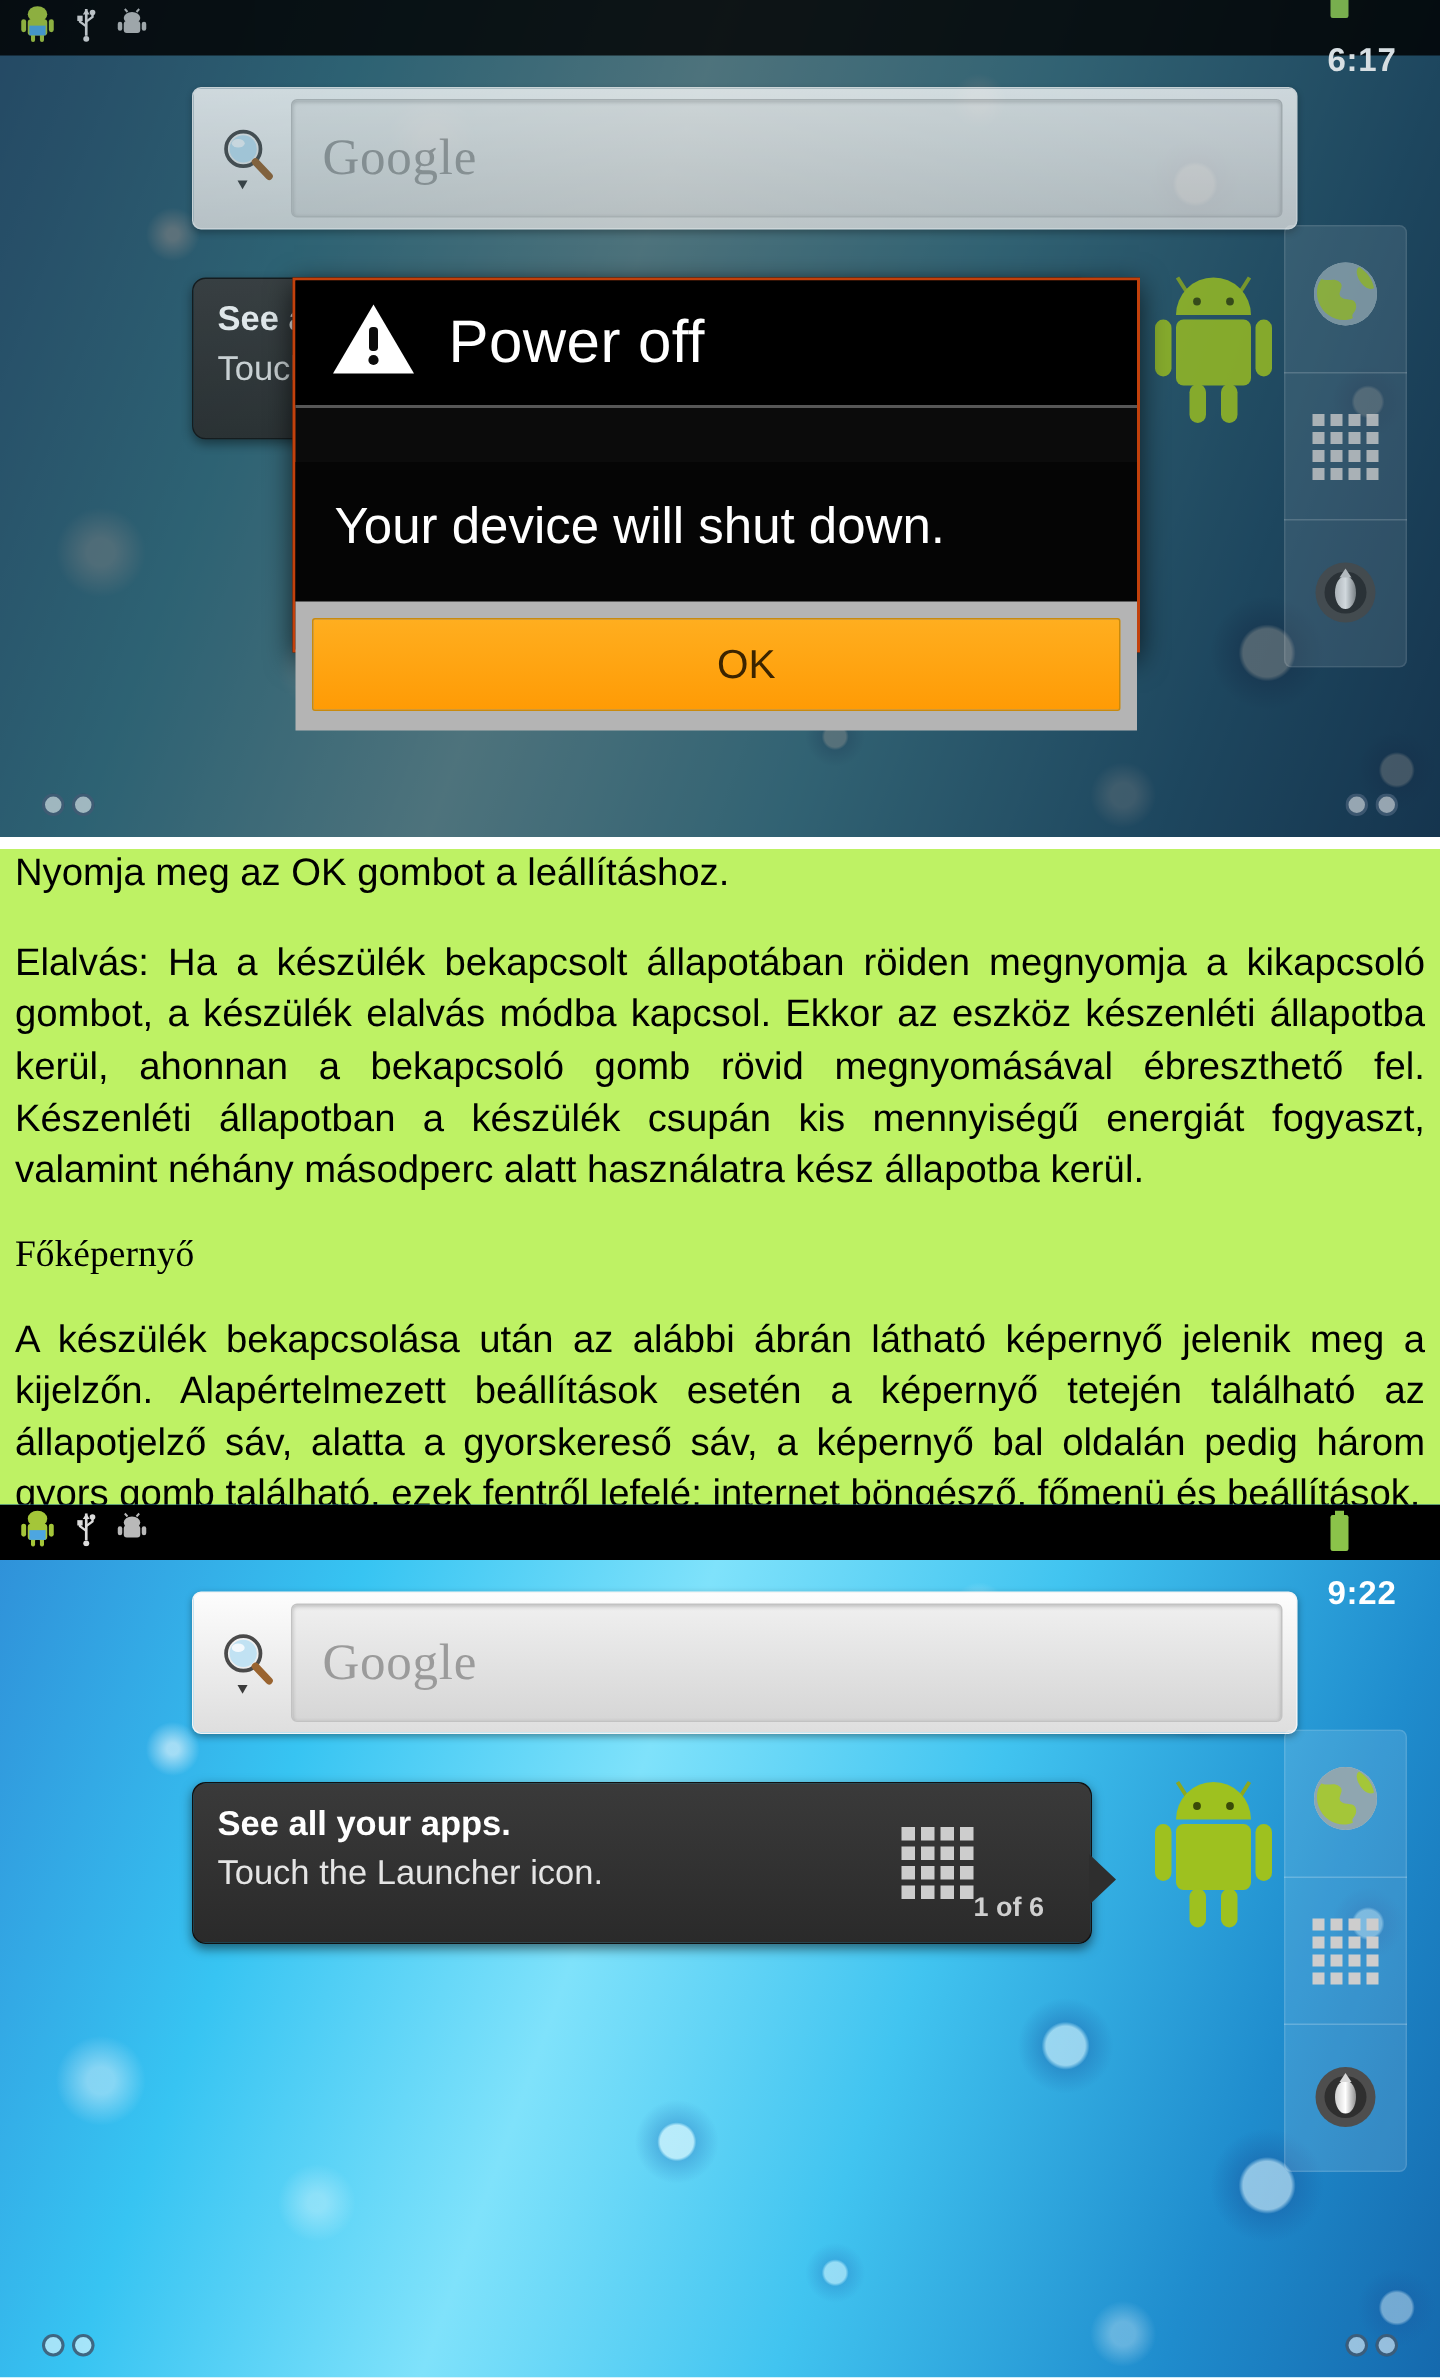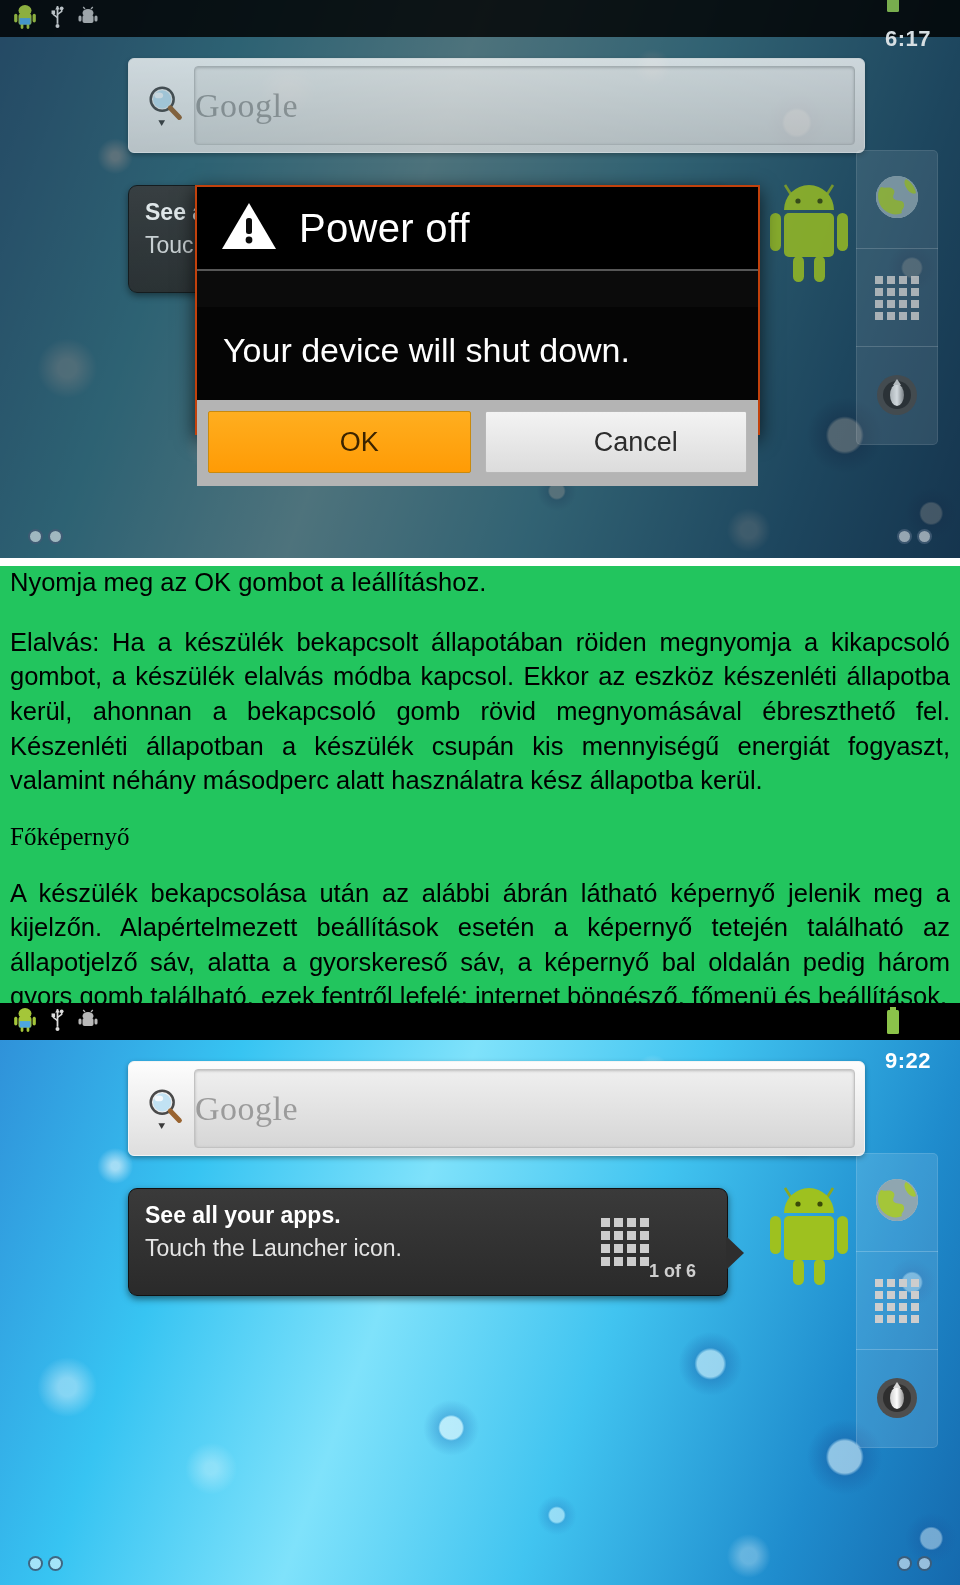--- a/index.html
+++ b/index.html
@@ -39,21 +39,21 @@
   .sb-time{color:#fff;font-size:22px;font-weight:bold;letter-spacing:.5px;
     font-family:"Liberation Sans",sans-serif;}
 
   
   .searchbar{position:absolute;z-index:4;background:linear-gradient(#fdfdfd,#dedede);
     border:1px solid #f4f4f4;border-radius:6px;box-shadow:0 2px 5px rgba(0,0,0,.35);
     display:flex;align-items:center;padding:7px 9px;box-sizing:border-box;}
   .search-glass{width:56px;flex:0 0 56px;display:flex;flex-direction:column;align-items:center;justify-content:center;}
   .search-field{flex:1;background:linear-gradient(#efefef,#d6d6d6);
     border:1px solid #c2c2c2;border-radius:4px;height:100%;display:flex;align-items:center;
-    box-sizing:border-box;
+    padding-left:20px;box-sizing:border-box;
     box-shadow:inset 0 1px 3px rgba(0,0,0,.22);}
   .search-ph{font-family:"Liberation Serif",serif;font-size:34px;color:#9b9b9b;letter-spacing:.5px;}
 
   
   .tip{position:absolute;z-index:4;background:linear-gradient(#3a3a3a,#2a2a2a);
     border:1px solid #111;border-radius:9px;box-shadow:0 3px 7px rgba(0,0,0,.5);
     box-sizing:border-box;}
   .tip-inner{display:flex;height:100%;padding:13px 16px;box-sizing:border-box;}
   .tip-text{flex:1;}
   .tip-t1{color:#fff;font-size:23px;font-weight:bold;margin-bottom:6px;}
@@ -85,21 +85,21 @@
     font-size:27px;border-radius:2px;box-sizing:border-box;padding-left:40px;}
   .btn-ok{background:linear-gradient(#ffae1f,#ff9b05);color:#3b2400;border:1px solid #c98a0d;}
   .btn-cancel{background:linear-gradient(#f3f3f3,#dcdcdc);color:#2c2c2c;border:1px solid #b7b7b7;}
 
   
   .dots{position:absolute;bottom:14px;z-index:3;display:flex;gap:5px;}
   .dots i{width:11px;height:11px;border-radius:50%;border:2px solid rgba(30,60,90,.75);
     background:rgba(255,255,255,.55);display:block;}
 
   
-  .doc{position:absolute;left:0;width:960px;box-sizing:border-box;padding:0 10px;background:#22c55e;}
+  .doc{position:absolute;left:0;width:960px;box-sizing:border-box;padding:0 10px;background:#bef264;}
   .p-line{font-size:25.5px;color:#000;line-height:1.33;}
   .p-just{font-size:25.5px;color:#000;line-height:1.355;text-align:justify;}
   .heading{font-family:"Liberation Serif",serif;font-size:25px;color:#000;}
   .gap{height:25px;}
 </style>
 </head>
 <body>
 
 <div class="screenshot" id="shotTop" style="position:absolute;left:0;top:0;width:960px;height:558px;">
 
@@ -281,21 +281,20 @@
         </svg>
       </span>
       <span class="dlg-title-text">Power off</span>
     </div>
     <div class="dlg-rule"></div>
     <div class="dlg-body">
       <div class="dlg-msg">Your device will shut down.</div>
     </div>
     <div class="dlg-buttons">
       <div class="btn btn-ok">OK</div>
-      <div class="btn btn-cancel">Cancel</div>
     </div>
   </div>
 </div>
 
 <div class="doc" style="top:566px;height:438px;">
   <div class="p-line">Nyomja meg az OK gombot a leállításhoz.</div>
   <div class="gap"></div>
   <div class="p-just">Elalvás: Ha a készülék bekapcsolt állapotában röiden megnyomja a kikapcsoló gombot, a készülék elalvás módba kapcsol. Ekkor az eszköz készenléti állapotba kerül, ahonnan a bekapcsoló gomb rövid megnyomásával ébreszthető fel. Készenléti állapotban a készülék csupán kis mennyiségű energiát fogyaszt, valamint néhány másodperc alatt használatra kész állapotba kerül.</div>
   <div class="gap"></div>
   <div class="heading">Főképernyő</div>

